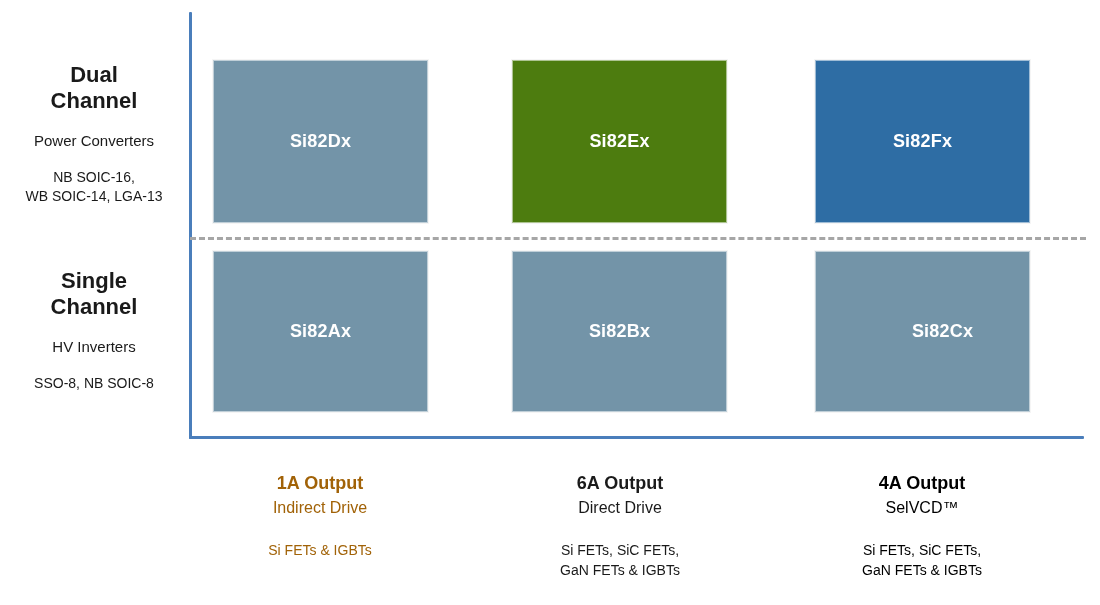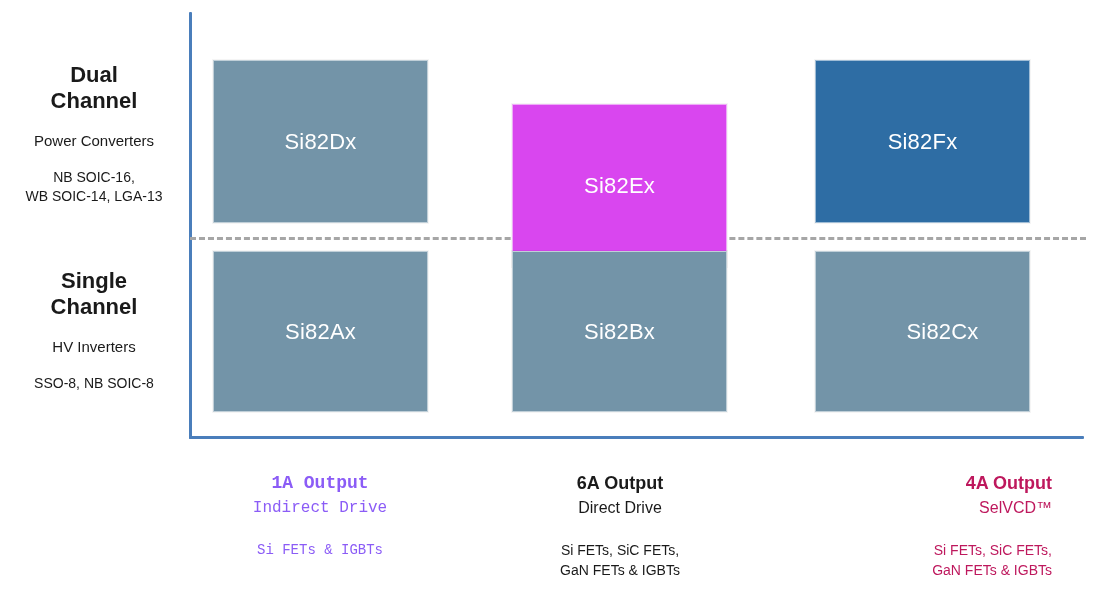--- a/index.html
+++ b/index.html
@@ -52,22 +52,22 @@
   }
 
   
   .box {
     position: absolute;
     box-sizing: border-box;
     display: flex;
     align-items: center;
     justify-content: center;
     color: #ffffff;
-    font-size: 22px;
-    font-weight: 400;
+    font-size: 18px;
+    font-weight: 700;
     letter-spacing: .2px;
     border: 1px solid rgba(255,255,255,0.55);
     box-shadow: 0 0 0 1px rgba(0,0,0,0.04);
     text-align: center;
   }
 
   
   .col-1 { left: 213px; width: 215px; }
   .col-2 { left: 512px; width: 215px; }
   .col-3 { left: 815px; width: 215px; }
@@ -159,50 +159,50 @@
   <div class="row-label" id="row-label-single" style="color: rgb(26, 26, 26);">
     <div class="rl-title">Single
 Channel</div>
     <div class="rl-sub">HV Inverters</div>
     <div class="rl-pkg">SSO-8, NB SOIC-8</div>
   </div>
 
   <div class="box col-1 row-top" id="cell-si82dx" style="background-color: rgb(115, 148, 168); color: rgb(255, 255, 255);">
     <span>Si82Dx</span>
   </div>
-  <div class="box col-2 row-top" id="cell-si82ex" style="background-color: #d946ef; color: rgb(255, 255, 255); margin-top: 44px;">
+  <div class="box col-2 row-top" id="cell-si82ex" style="background-color: #4d7c0f; color: rgb(255, 255, 255);">
     <span>Si82Ex</span>
   </div>
   <div class="box col-3 row-top" id="cell-si82fx" style="background-color: rgb(46, 109, 164); color: rgb(255, 255, 255);">
     <span>Si82Fx</span>
   </div>
 
   <div class="box col-1 row-bottom" id="cell-si82ax" style="background-color: rgb(115, 148, 168); color: rgb(255, 255, 255);">
     <span>Si82Ax</span>
   </div>
   <div class="box col-2 row-bottom" id="cell-si82bx" style="background-color: rgb(115, 148, 168); color: rgb(255, 255, 255);">
     <span>Si82Bx</span>
   </div>
   <div class="box col-3 row-bottom" id="cell-si82cx" style="background-color: rgb(115, 148, 168); color: rgb(255, 255, 255); padding-left: 40px;">
     <span>Si82Cx</span>
   </div>
 
-  <div class="col-label" id="col-label-1" style="color: #8b5cf6; font-family: Liberation Mono, monospace;">
+  <div class="col-label" id="col-label-1" style="color: #a16207;">
     <div class="cl-title">1A Output</div>
     <div class="cl-sub">Indirect Drive</div>
     <div class="cl-devices">Si FETs &amp; IGBTs</div>
   </div>
 
   <div class="col-label" id="col-label-2" style="color: rgb(26, 26, 26);">
     <div class="cl-title">6A Output</div>
     <div class="cl-sub">Direct Drive</div>
     <div class="cl-devices">Si FETs, SiC FETs,
 GaN FETs &amp; IGBTs</div>
   </div>
 
-  <div class="col-label" id="col-label-3" style="color: #be185d; text-align: right;">
+  <div class="col-label" id="col-label-3" style="color: #000000;">
     <div class="cl-title">4A Output</div>
     <div class="cl-sub">SelVCD™</div>
     <div class="cl-devices">Si FETs, SiC FETs,
 GaN FETs &amp; IGBTs</div>
   </div>
 
 </div>
 
 </body></html>

